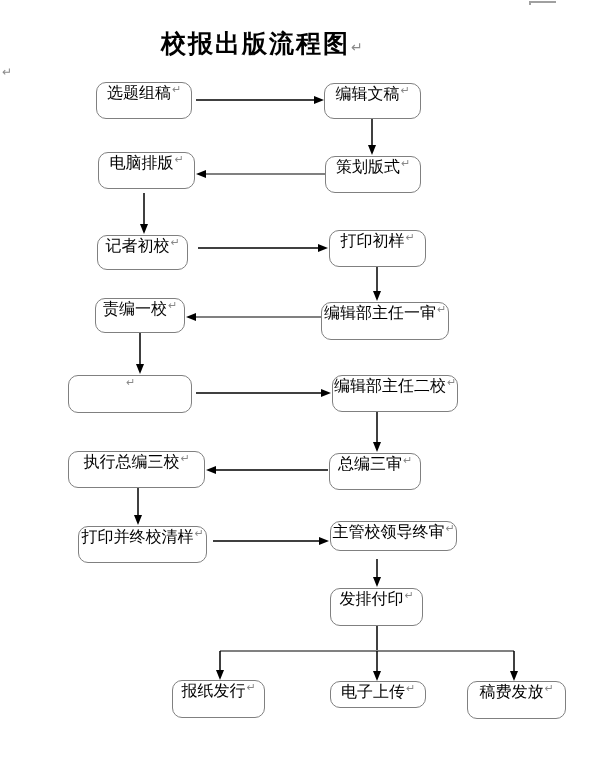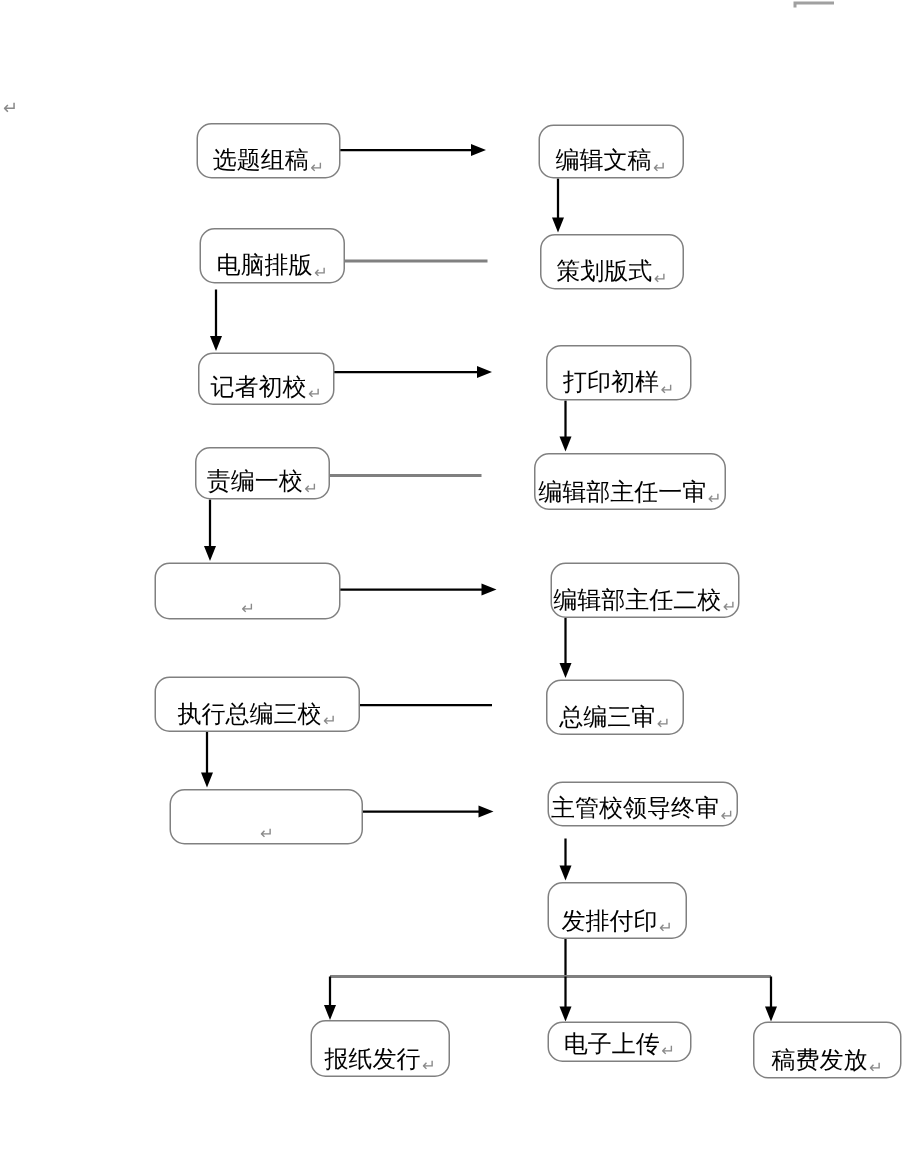--- a/index.html
+++ b/index.html
@@ -12,36 +12,37 @@
   }
   .title-wrap{
     position:absolute;left:161px;top:27px;
     font-size:25px;font-weight:bold;color:#000;
     letter-spacing:2px;white-space:nowrap;
   }
   .node{
     position:absolute;box-sizing:border-box;
     border:1.5px solid #808080;border-radius:10px;
     background:#ffffff;
-    display:flex;align-items:flex-end;justify-content:center;
-    font-size:16px;color:#000;white-space:nowrap;margin-left:35px;
+    display:flex;align-items:flex-start;justify-content:center;
+    font-size:16px;color:#000;white-space:nowrap;
   }
   .pmark{
     color:#8a8a8a;font-size:11px;margin-left:1px;
     font-weight:normal;letter-spacing:0;
   }
   .pmark-title{font-size:14px;}
   .margin-mark{position:absolute;left:1px;top:65px;font-size:12px;}
   svg.connectors{position:absolute;left:0;top:0;pointer-events:none;}
 </style>
 </head>
 <body>
 
 <div class="page">
 
+  <div class="title-wrap"><span>校报出版流程图</span><span class="pmark pmark-title">↵</span></div>
 
   <span class="pmark margin-mark">↵</span>
 
   <svg class="connectors" width="609" height="777" viewBox="0 0 609 777">
 
     <polyline points="530,5 530,2 556,2" fill="none" stroke="#a0a0a0" stroke-width="2"></polyline>
 
     <g>
       <line x1="196" y1="100" x2="315" y2="100" stroke="#000" stroke-width="1.5"></line>
       <polygon points="324,100 314,96 314,104" fill="#000"></polygon>
@@ -173,20 +174,21 @@
     </div>
   <div class="node" style="left:68px;top:451px;width:137px;height:37px">
       <span>执行总编三校</span>
       <span class="pmark">↵</span>
     </div>
   <div class="node" style="left:329px;top:453px;width:92px;height:37px">
       <span>总编三审</span>
       <span class="pmark">↵</span>
     </div>
   <div class="node" style="left:78px;top:526px;width:129px;height:37px">
+      <span>打印并终校清样</span>
       <span class="pmark">↵</span>
     </div>
   <div class="node" style="left:330px;top:521px;width:127px;height:30px">
       <span>主管校领导终审</span>
       <span class="pmark">↵</span>
     </div>
   <div class="node" style="left:330px;top:588px;width:93px;height:38px">
       <span>发排付印</span>
       <span class="pmark">↵</span>
     </div>

